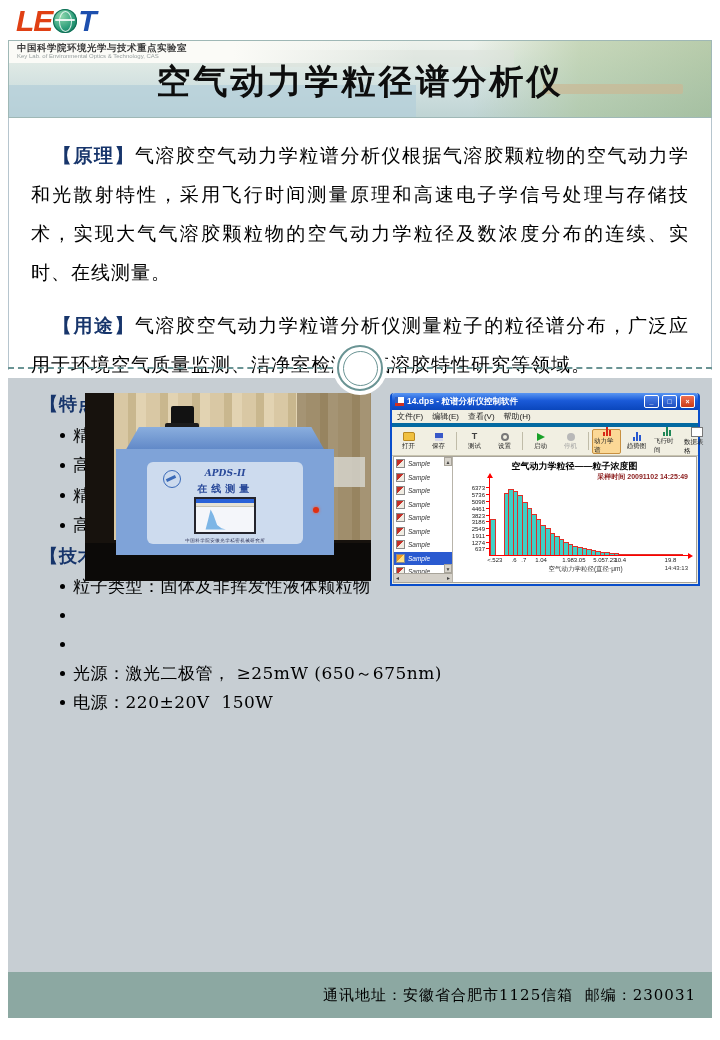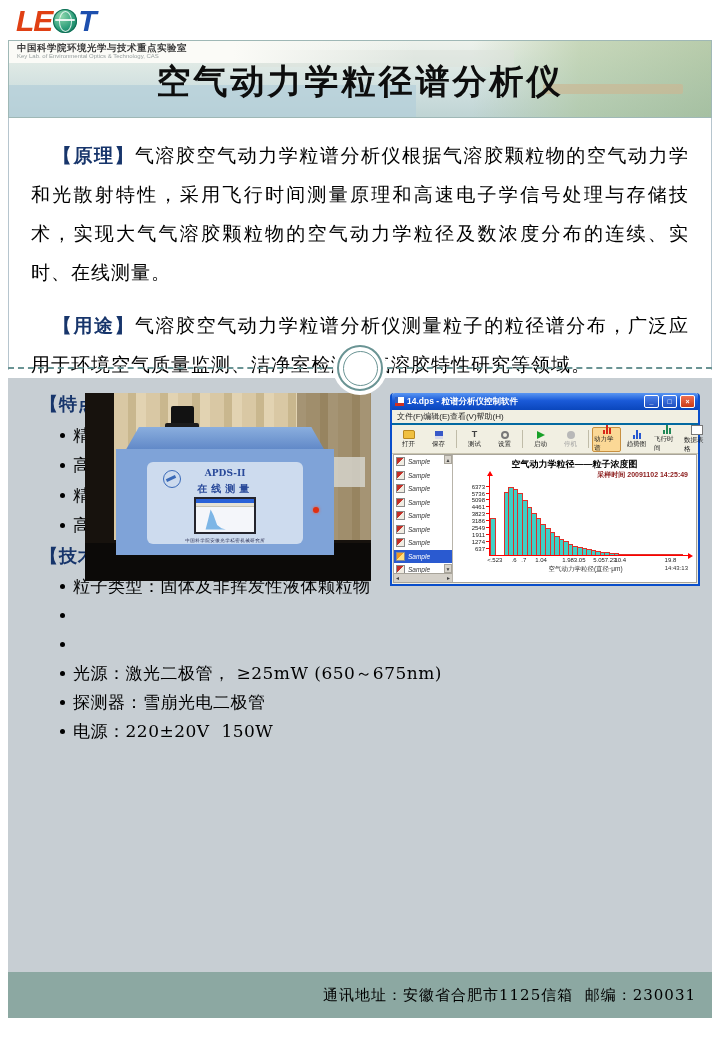--- a/index.html
+++ b/index.html
@@ -66,21 +66,21 @@
   .white-obj{position:absolute;right:2%;top:34%;width:14%;height:16%;background:#d8d8d2;opacity:.8;}
   .table{position:absolute;left:0;bottom:0;width:100%;height:20%;background:#0c0a08;}
   .inst-top{position:absolute;left:14%;width:70%;top:18%;height:13%;
             background:linear-gradient(#8aaede,#5e86c6);clip-path:polygon(7% 0,93% 0,100% 100%,0 100%);}
   .inst-body{position:absolute;left:11%;width:76%;top:30%;height:56%;background:#7fa3d8;}
   .nozzle{position:absolute;left:30%;top:7%;width:8%;height:12%;background:#121212;border-radius:2px;}
   .nozzle-base{position:absolute;left:28%;top:16%;width:12%;height:3%;background:#1c1c1c;border-radius:2px;}
   .inst-panel{position:absolute;left:14%;right:14%;top:12%;bottom:10%;background:#cddbee;border-radius:6px;}
   .inst-logo{position:absolute;left:10%;top:10%;width:16px;height:16px;border-radius:50%;border:1.5px solid #3a6ab8;overflow:hidden;}
   .inst-logo:before{content:"";position:absolute;left:2px;top:6px;width:10px;height:3px;background:#3a6ab8;transform:rotate(-25deg);}
-  .inst-model{position:absolute;left:0;right:0;top:7%;text-align:center;font-size:9px;color:#2a4a9a;font-weight:bold;}
+  .inst-model{position:absolute;left:0;right:0;top:7%;text-align:center;font-style:italic;font-size:9px;color:#2a4a9a;font-weight:bold;}
   .inst-name{position:absolute;left:0;right:0;top:24%;text-align:center;font-size:10px;color:#2a4a9a;letter-spacing:4px;font-weight:bold;}
   .scr{position:absolute;left:30%;right:30%;top:42%;bottom:12%;background:#f4f6fa;border:2px solid #24242c;}
   .scr-bar{height:4px;background:#2a62d8;}
   .scr-tool{height:3px;background:#e6e2d4;border-bottom:1px solid #c8c4b4;}
   .scr-plot{position:absolute;left:8%;right:4%;top:30%;bottom:8%;}
   .scr-peak{position:absolute;left:0;bottom:0;width:70%;height:100%;background:#7db6e6;
             clip-path:polygon(0 100%,14% 100%,20% 60%,28% 4%,36% 30%,46% 78%,58% 94%,70% 99%,100% 100%);}
   .led{position:absolute;right:7%;top:55%;width:6px;height:6px;border-radius:50%;background:#e03010;box-shadow:0 0 3px #ff5030;}
   .inst-caption{position:absolute;left:0;right:0;bottom:2%;text-align:center;font-size:4.5px;color:#20244a;letter-spacing:.5px;}
 
@@ -90,22 +90,22 @@
       font-family:"Liberation Sans",sans-serif;border-radius:4px 4px 0 0;}
   .sw-title{height:17px;flex:none;border-radius:3px 3px 0 0;display:flex;align-items:center;gap:3px;padding:0 3px;
             background:linear-gradient(#5a96f2,#1a5ad8 45%,#0a46bc);color:#fff;font-size:8.5px;font-weight:bold;}
   .sw-ico{width:9px;height:9px;background:#fff;flex:none;
           box-shadow:inset 0 -3px 0 #d03020, inset 3px 0 0 #3060c0;}
   .sw-title .sp{flex:1;}
   .cap-btn{width:13px;height:11px;flex:none;border-radius:2px;border:1px solid #fff;
            display:flex;align-items:center;justify-content:center;font-size:7px;color:#fff;
            background:linear-gradient(#4a80ea,#2050c0);line-height:1;}
   .cap-btn.close{background:linear-gradient(#f07050,#cc3a18);}
-  .sw-menu{height:13px;flex:none;display:flex;align-items:center;padding:0 5px;
-           background:#f1efe2;border-bottom:2px solid #0369a1;font-size:8px;color:#222;}
+  .sw-menu{height:13px;flex:none;display:flex;align-items:center;gap:9px;padding:0 5px;
+           background:#f1efe2;border-bottom:4px solid #0369a1;font-size:8px;color:#222;}
   .sw-toolbar{height:26px;flex:none;display:flex;align-items:center;padding:1px 2px;gap:1px;
               background:#f1efe2;border-bottom:1px solid #c8c4b0;}
   .tb-btn{min-width:25px;height:23px;display:flex;flex-direction:column;align-items:center;justify-content:center;
           font-size:6.5px;color:#222;border:1px solid transparent;border-radius:2px;padding:0 1px;}
   .tb-btn.active{background:#fbd896;border:1px solid #c89040;}
   .tb-btn.disabled{color:#a0a0a0;}
   .tb-sep{width:1px;height:18px;background:#c0bca8;margin:0 2px;flex:none;}
   .tb-ico{height:10px;display:flex;align-items:flex-end;justify-content:center;margin-bottom:1px;}
   .ic-open{width:10px;height:7px;background:#f0c040;border:1px solid #b88820;border-radius:1px 2px 1px 1px;}
   .ic-save{width:8px;height:8px;background:#3858c8;box-shadow:inset 0 -3px 0 #d8d8e8;}
@@ -197,21 +197,20 @@
         <div class="b-item"><span class="dot"></span><span>高效的散射光椭球镜收集系统</span></div>
         <div class="b-item"><span class="dot"></span><span>精确的微距双光束整形系统</span></div>
         <div class="b-item"><span class="dot"></span><span>高速度、大容量电子学测量计数系统</span></div>
       </div>
     <div class="blk-label specs-label">【技术指标】</div>
     <div class="blist specs" id="specs-list">
         <div class="b-item"><span class="dot"></span><span>粒子类型：固体及非挥发性液体颗粒物</span></div>
         <div class="b-item"><span class="dot"></span></div>
         <div class="b-item"><span class="dot"></span></div>
         <div class="b-item"><span class="dot"></span><span>光源：激光二极管， ≥25mW (650～675nm)</span></div>
-        <div class="b-item"><span class="dot"></span><span>探测器：雪崩光电二极管</span></div>
         <div class="b-item"><span class="dot"></span><span>电源：220±20V  150W</span></div>
       </div>
   </div>
 
   <div class="photo">
     <div class="curtain"></div>
     <div class="curtain-shade"></div>
     <div class="white-obj"></div>
     <div class="table"></div>
     <div class="nozzle"></div>

